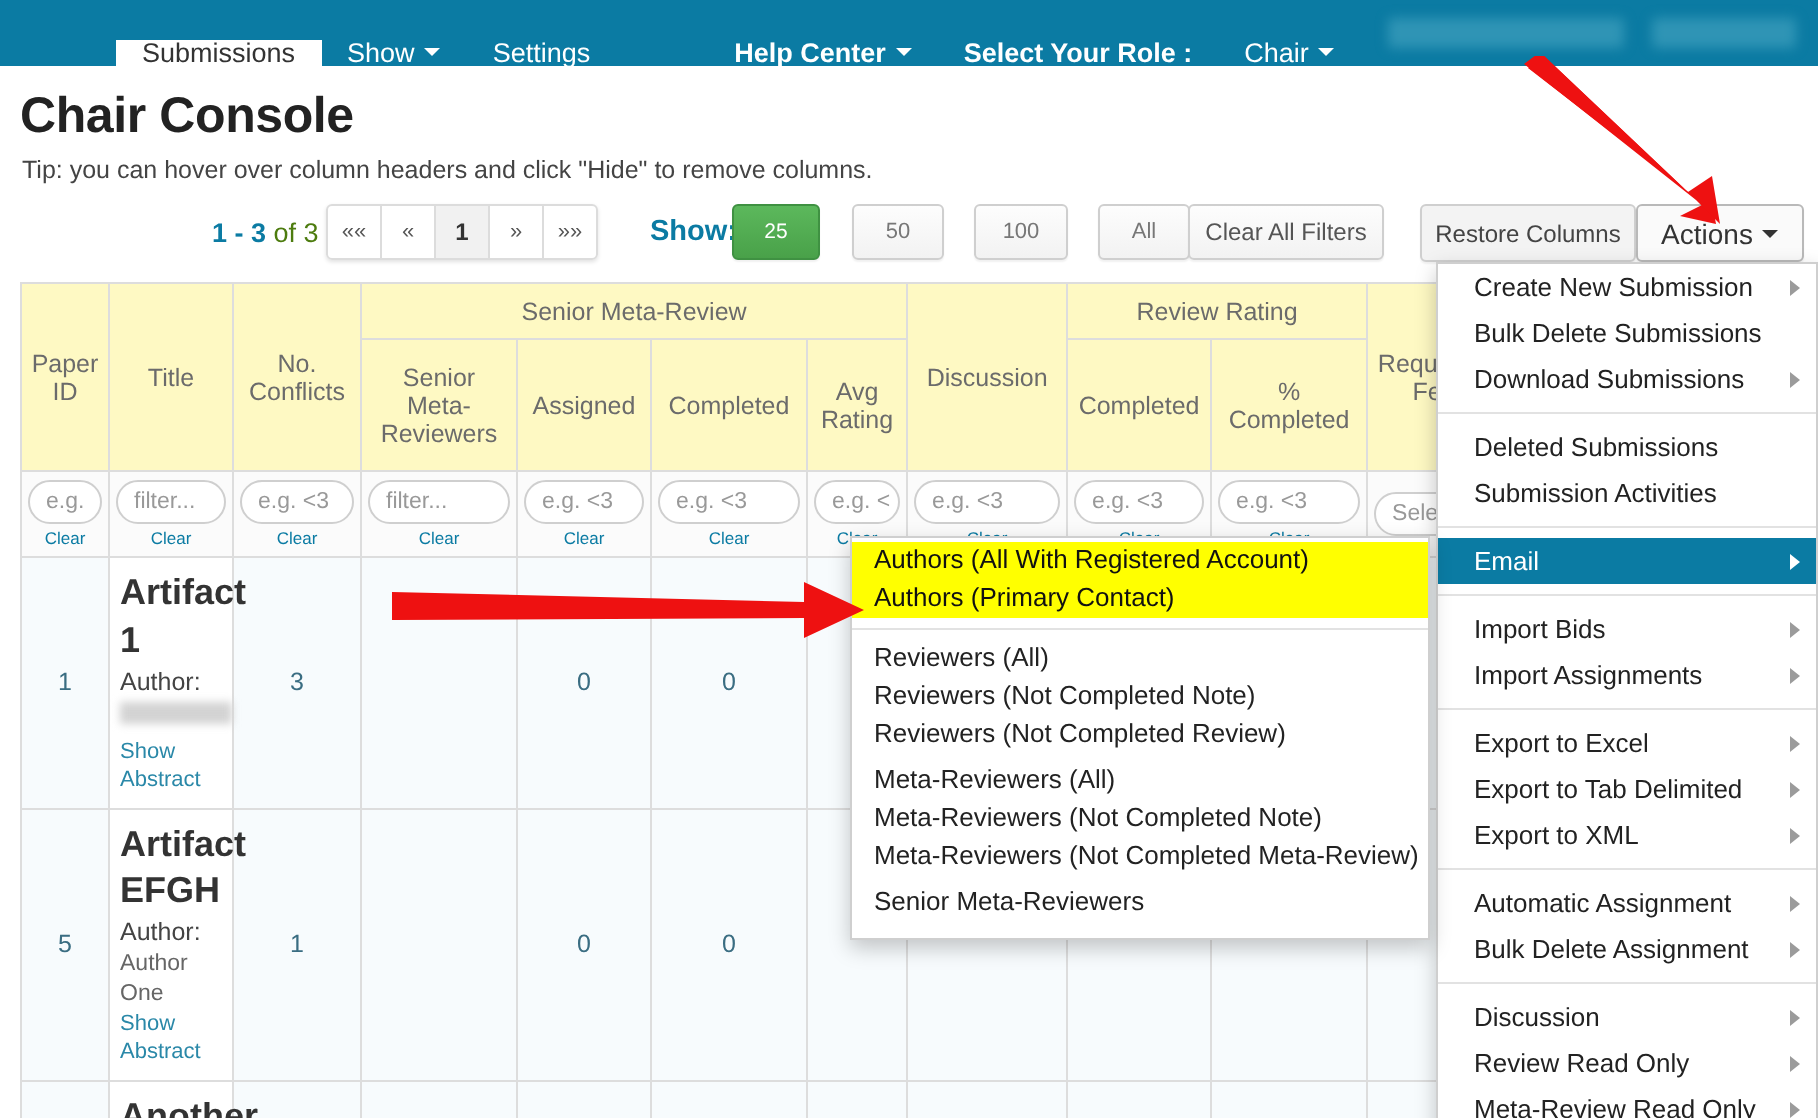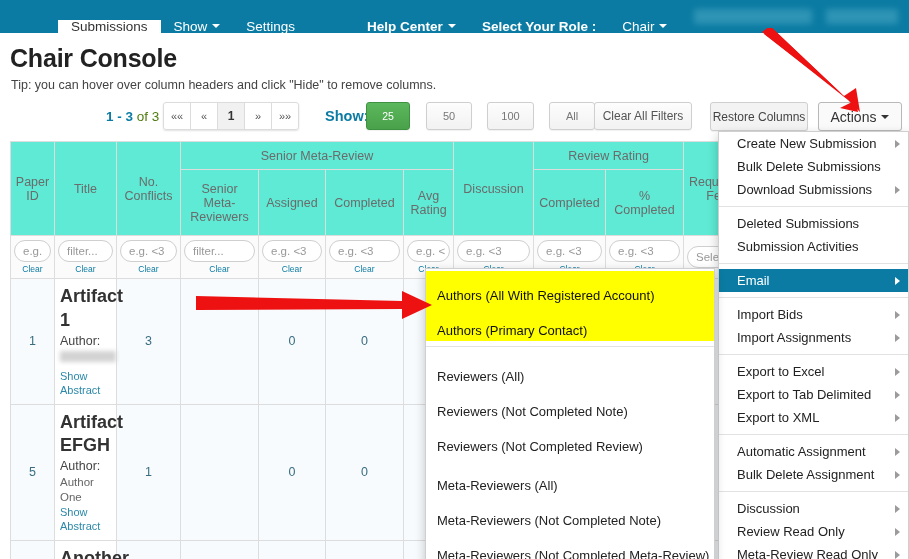--- a/index.html
+++ b/index.html
@@ -99,42 +99,42 @@
   }
   .btn.green {
     background: linear-gradient(#5cb85c,#49a149);
     border-color: #3f9142; color: #fff; font-size: 10.5px; text-align: right;
   }
   .btn.b25  { left: 366px; width: 44px; }
   .btn.b50  { left: 426px; width: 46px; }
   .btn.b100 { left: 487px; width: 47px; }
   .btn.ball { left: 549px; width: 46px; }
   .btn.bclear { left: 594px; width: 98px; font-size: 12px; color: #555; }
-  .btn.brestore { left: 710px; width: 98px; height: 29px; font-size: 12px; color: #444; background: #f3f3f3; }
+  .btn.brestore { left: 710px; width: 108px; height: 29px; font-size: 12px; color: #444; background: #f3f3f3; }
   .btn.bactions {
     left: 818px; width: 84px; height: 29px; font-size: 14px; color: #333;
     background: #fafafa; border-color: #b9b9b9;
   }
 
   
   .tbl {
     position: absolute; left: 10px; top: 141px;
     width: 899px;
     border-collapse: collapse;
     font-size: 12.5px; color: #555;
     table-layout: fixed;
   }
   .tbl th, .tbl td {
     border: 1px solid #dddddd;
     padding: 3px 4px;
     text-align: center;
     vertical-align: middle;
     font-weight: normal;
   }
-  .tbl thead th { background: #5eead4; color: #6b6b6b; height: 28px; margin-left: 24px; }
+  .tbl thead th { background: #fef9c3; color: #6b6b6b; height: 28px; margin-left: 24px; }
   .tbl thead tr.r2 th { height: 66px; }
   .filters td {
     background: #fbfbfb; height: 43px; padding: 0 3px;
   }
   .fbox {
     width: 100%; height: 22px;
     border: 1px solid #cfcfcf; border-radius: 11px;
     background: #fff; color: #999; font-size: 11.5px;
     display: flex; align-items: center; padding-left: 8px;
     overflow: hidden; white-space: nowrap;
@@ -177,21 +177,21 @@
     position: absolute; right: 8px; top: 50%; margin-top: -4px;
     width: 0; height: 0;
     border-top: 4px solid transparent;
     border-bottom: 4px solid transparent;
     border-left: 5px solid #9b9b9b;
   }
   .mi.sel .arr { border-left-color: #ffffff; }
 
   #actions-menu { left: 718px; top: 131px; width: 191px; }
   #email-menu   { left: 425px; top: 268px; width: 290px; padding: 2px 0 8px; }
-  #email-menu .mi { padding: 16px 10px 2px 11px; font-size: 13px; }
+  #email-menu .mi { padding: 0 10px 2px 11px; font-size: 13px; }
 
   
   .arrow { position: absolute; z-index: 60; pointer-events: none; }
   #arrow-actions { left: 756px; top: 28px; }
   #arrow-email   { left: 196px; top: 288px; }
 </style>
 </head>
 <body>
 
 <div id="root">

